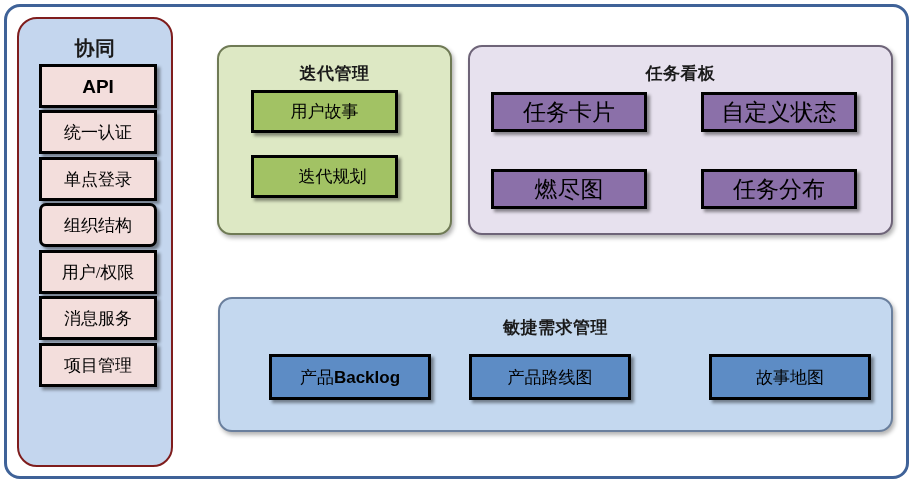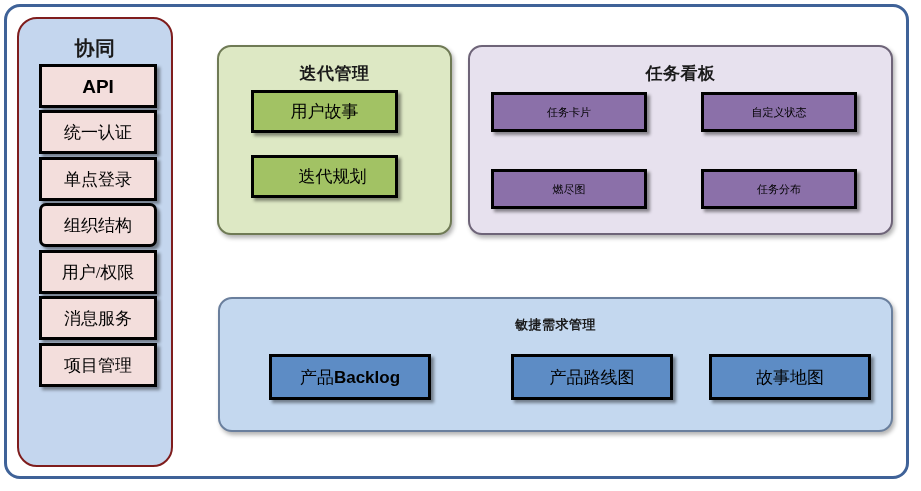--- a/index.html
+++ b/index.html
@@ -98,21 +98,21 @@
     left: 218px;
     top: 297px;
     width: 675px;
     height: 135px;
     border: 2px solid #6a7f9d;
     background: #c4d8ef;
     box-shadow: 2px 3px 4px rgba(0,0,0,0.30);
   }
   .panel-blue > .panel-title {
     top: 17px;
-    font-size: 13px;
+    font-size: 17px;
   }
 
   
   .node {
     position: absolute;
     box-sizing: border-box;
     border: 3px solid #000000;
     display: flex;
     align-items: center;
     justify-content: center;
@@ -142,21 +142,21 @@
   .node-iter {
     left: 251px;
     width: 147px;
     height: 43px;
     font-size: 17px;
   }
 
   .node-task {
     width: 156px;
     height: 40px;
-    font-size: 11px;
+    font-size: 23px;
   }
 
   .node-agile {
     width: 162px;
     height: 46px;
     font-size: 17px;
   }
   .node-agile .mixed-strong {
     font-family: "Liberation Sans", sans-serif;
     font-weight: bold;
@@ -198,16 +198,16 @@
   <div class="node node-purple node-task" style="left:701px; top:169px;">任务分布</div>
 
   <div class="panel panel-blue">
     <div class="panel-title">敏捷需求管理</div>
   </div>
 
   <div class="node node-blue node-agile" style="left:269px; top:354px;">
     <span>产品</span>
       <span class="mixed-strong">Backlog</span>
   </div>
-  <div class="node node-blue node-agile" style="left:511px; top:354px;">产品路线图</div>
+  <div class="node node-blue node-agile" style="left:469px; top:354px;">产品路线图</div>
   <div class="node node-blue node-agile" style="left:709px; top:354px;">故事地图</div>
 
 </div>
 
 </body></html>

